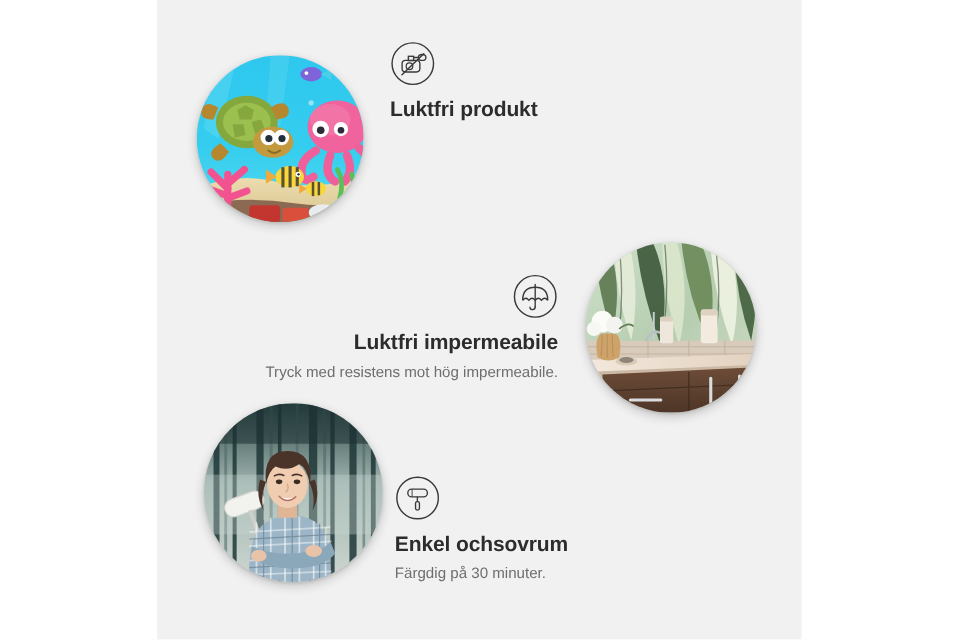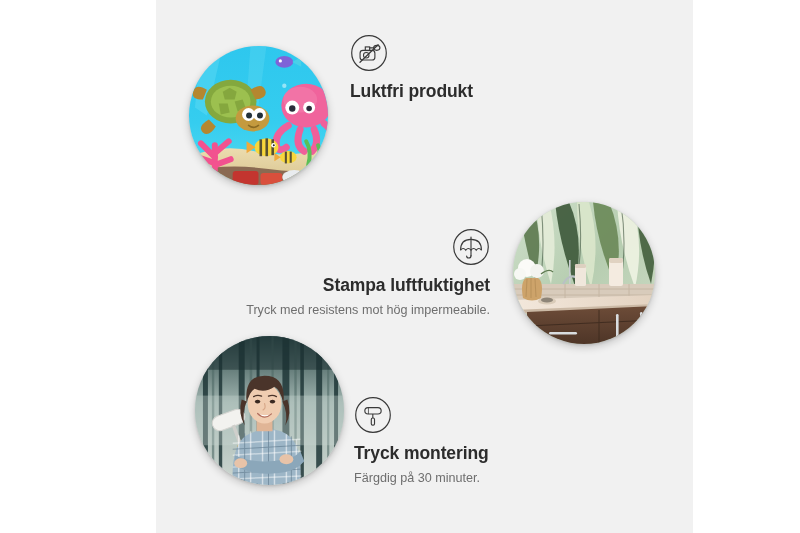--- a/index.html
+++ b/index.html
@@ -20,21 +20,20 @@
   }
 
   
   .panel {
     position: absolute;
     left: 131px;
     top: 0px;
     width: 537px;
     height: 533px;
     background: #f1f1f1;
-    margin-left: 25px;
   }
 
   
   .feature-row { position: absolute; }
 
   
   .photo-circle {
     position: absolute;
     border-radius: 50%;
     overflow: hidden;
@@ -306,21 +305,21 @@
 
             <path d="M9 23.4 q2.75 -3.6 5.5 0 q2.75 -3.6 5.5 0 q2.75 -3.6 5.5 0 q2.75 -3.6 5.5 0" fill="none" stroke="#3a3a3a" stroke-width="1.15"></path>
 
             <path d="M20 12 L20 29.1" fill="none" stroke="#3a3a3a" stroke-width="1.2" stroke-linecap="round"></path>
 
             <path d="M20 29.1 q0 2.5 -2.4 2.5 q-2.2 0 -2.2 -2.1" fill="none" stroke="#3a3a3a" stroke-width="1.2" stroke-linecap="round"></path>
 
             <path d="M20 12 L20 9.6" fill="none" stroke="#3a3a3a" stroke-width="1.2" stroke-linecap="round"></path>
           </svg>
         </div>
-        <div class="feature-title">Stampa luftfuktighet</div>
+        <div class="feature-title">Luktfri impermeabile</div>
         <div class="feature-desc">Tryck med resistens mot hög impermeabile.</div>
       </div>
     </div>
 
     <div class="feature-row" id="row-mounting">
 
       <div class="photo-circle">
         <svg viewBox="0 0 150 150" preserveAspectRatio="xMidYMid slice" aria-hidden="true">
           <defs>
             <linearGradient id="fgMist" x1="0" y1="0" x2="0" y2="1">
@@ -418,19 +417,19 @@
 
             <rect x="11.4" y="12.2" width="17.2" height="6.8" rx="3.4" fill="none" stroke="#3a3a3a" stroke-width="1.2"></rect>
 
             <path d="M15.2 12.2 L15.2 19" stroke="#3a3a3a" stroke-width="1" opacity=".8"></path>
 
             <path d="M19.8 19 L19.8 23.2" fill="none" stroke="#3a3a3a" stroke-width="1.2"></path>
 
             <rect x="18.2" y="23.2" width="3.4" height="7.4" rx="1.5" fill="none" stroke="#3a3a3a" stroke-width="1.2"></rect>
           </svg>
         </div>
-        <div class="feature-title">Tryck montering</div>
+        <div class="feature-title">Enkel ochsovrum</div>
         <div class="feature-desc">Färgdig på 30 minuter.</div>
       </div>
     </div>
 
   </div>
 </div>
 
 </body></html>

